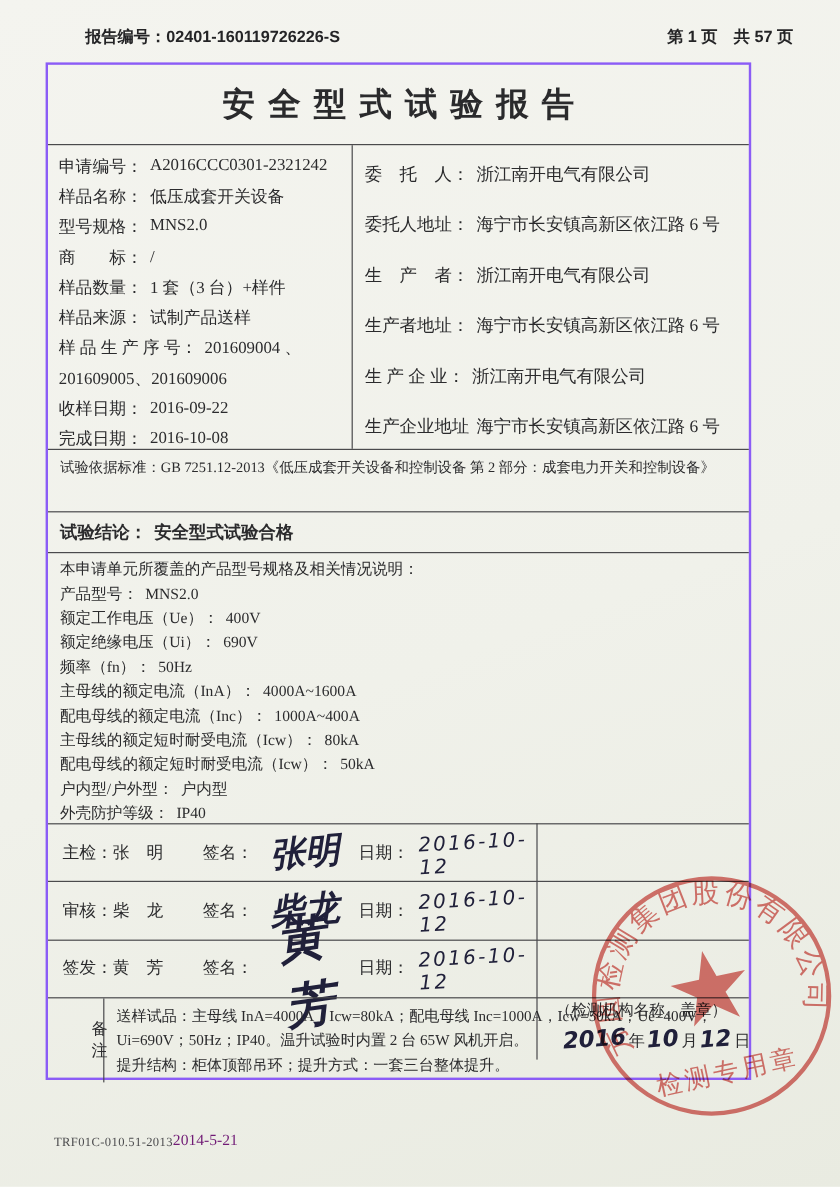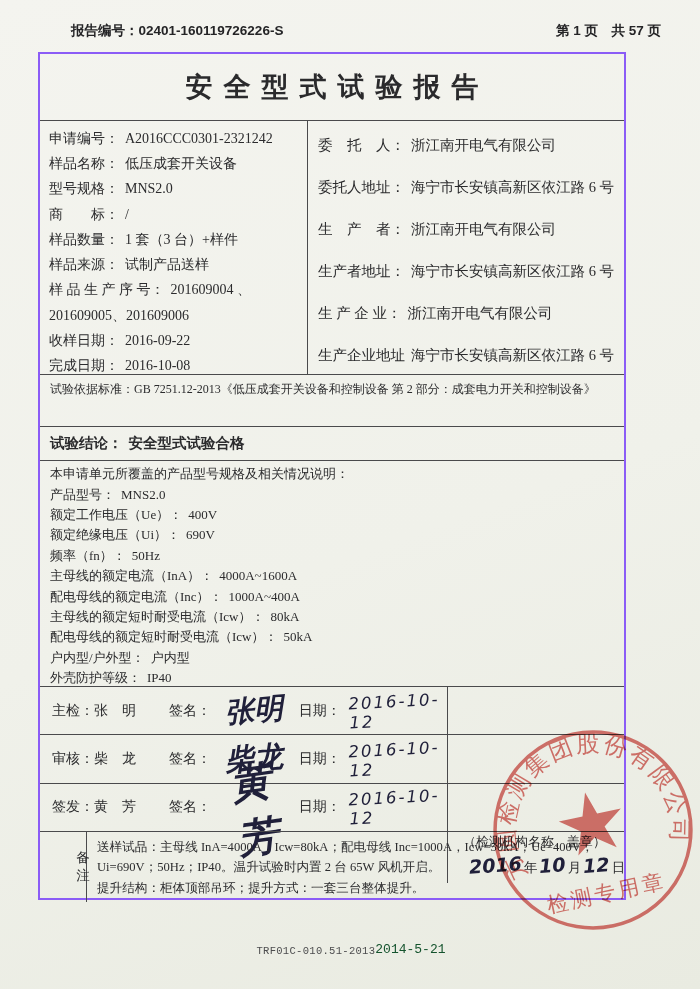--- a/index.html
+++ b/index.html
@@ -21,21 +21,21 @@
   .tbl{position:absolute;left:38px;top:52px;width:588px;height:848px;
        border:2px solid #8b5cf6;box-sizing:border-box;background:transparent;}
   .row{position:absolute;left:0;width:100%;box-sizing:border-box;border-top:1.3px solid #4a4a4c;}
   .row.first{border-top:none;}
 
   .title-row{top:0;height:66px;display:flex;align-items:center;justify-content:center;}
   .doc-title{font-size:27px;font-weight:600;letter-spacing:11px;text-indent:11px;color:#2a2a2c;}
 
   .info-row{top:66px;height:254px;display:flex;}
   .info-left{width:269px;box-sizing:border-box;border-right:1.3px solid #4a4a4c;padding:5px 8px 0 9px;}
-  .info-right{flex:1;box-sizing:border-box;padding:3px 10px 0 10px;}
+  .info-right{flex:1;box-sizing:border-box;padding:3px 24px 0 10px;}
   .il-line{height:25.3px;display:flex;align-items:center;font-size:14px;white-space:nowrap;}
   .ir-line{height:42.1px;display:flex;align-items:center;font-size:14.5px;white-space:nowrap;}
   .lab{color:#2b2b2d;}
   .val{margin-left:6px;}
 
   .std-row{top:320px;height:52px;padding:4px 10px 0 10px;font-size:12px;line-height:21px;}
   .concl-row{top:372px;height:34px;display:flex;align-items:center;padding:0 10px;font-size:14.5px;font-weight:700;}
   .concl-row .val{font-weight:700;}
 
   .spec-row{top:406px;height:226px;padding:3px 10px 0 10px;font-size:13px;}
@@ -60,24 +60,24 @@
   .stamp-date .hw{font-size:19px;font-weight:600;transform:rotate(-4deg);margin:0 2px;}
 
   .remark-row{top:776.9px;height:71.1px;display:flex;}
   .remark-label{width:47px;box-sizing:border-box;border-right:1.3px solid #4a4a4c;display:flex;align-items:center;justify-content:center;font-size:13.5px;padding-left:40px;}
   .remark-body{flex:1;padding:5px 10px 0 10px;font-size:12.6px;line-height:1.62;}
 
   
   .stamp{position:absolute;left:487px;top:724px;width:212px;height:212px;
          transform:rotate(-12deg);opacity:0.8;mix-blend-mode:multiply;pointer-events:none;}
 
-  .footer{position:absolute;left:45px;top:942px;width:612px;display:flex;justify-content:center;align-items:flex-end;
-          font-family:Liberation Mono, monospace;}
+  .footer{position:absolute;left:45px;top:942px;width:612px;display:flex;justify-content:flex-start;align-items:flex-end;
+          font-family:Liberation Serif, serif;}
   .footer-left{font-size:10.5px;color:#4c4c4e;letter-spacing:0.3px;}
-  .footer-right{font-size:13px;color:#14532d;}
+  .footer-right{font-size:13px;color:#701a75;}
 </style>
 </head>
 <body>
 
 <div class="page">
 
   <div class="hdr">
     <div>
       <span>报告编号：</span><span>02401-160119726226-S</span>
     </div>

